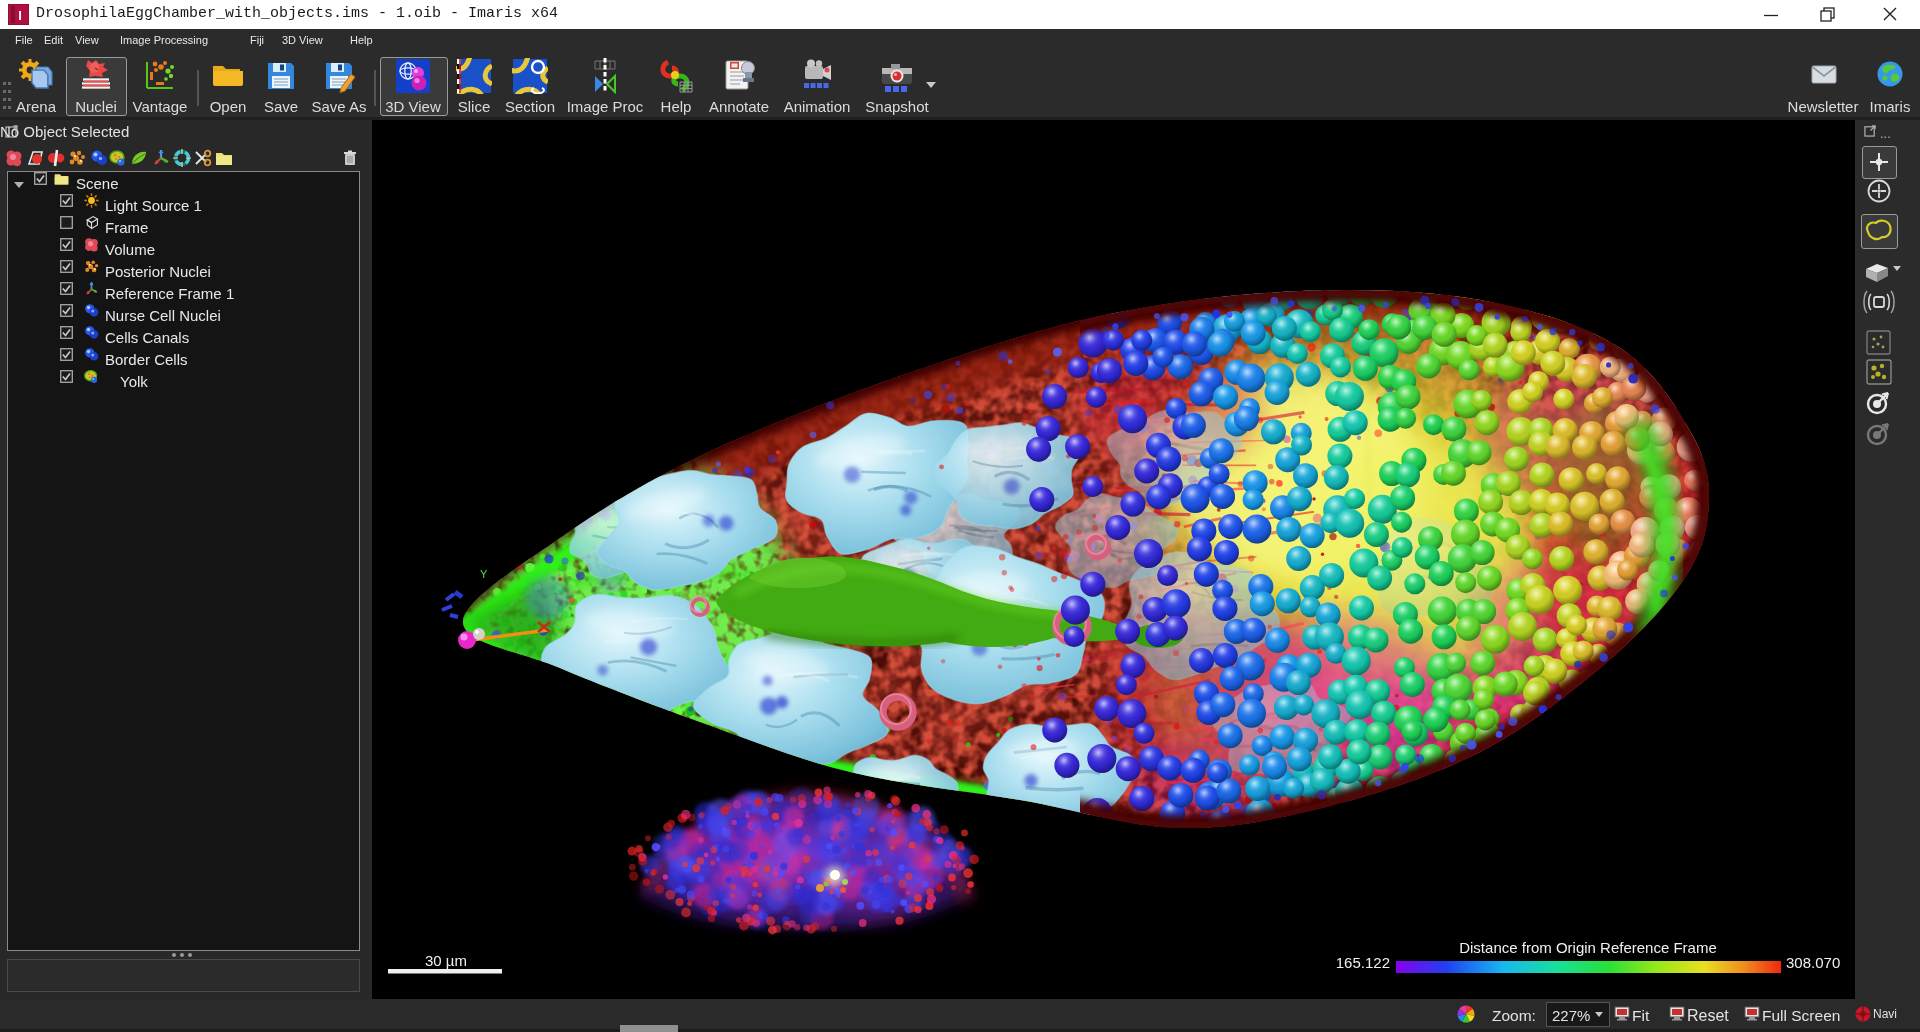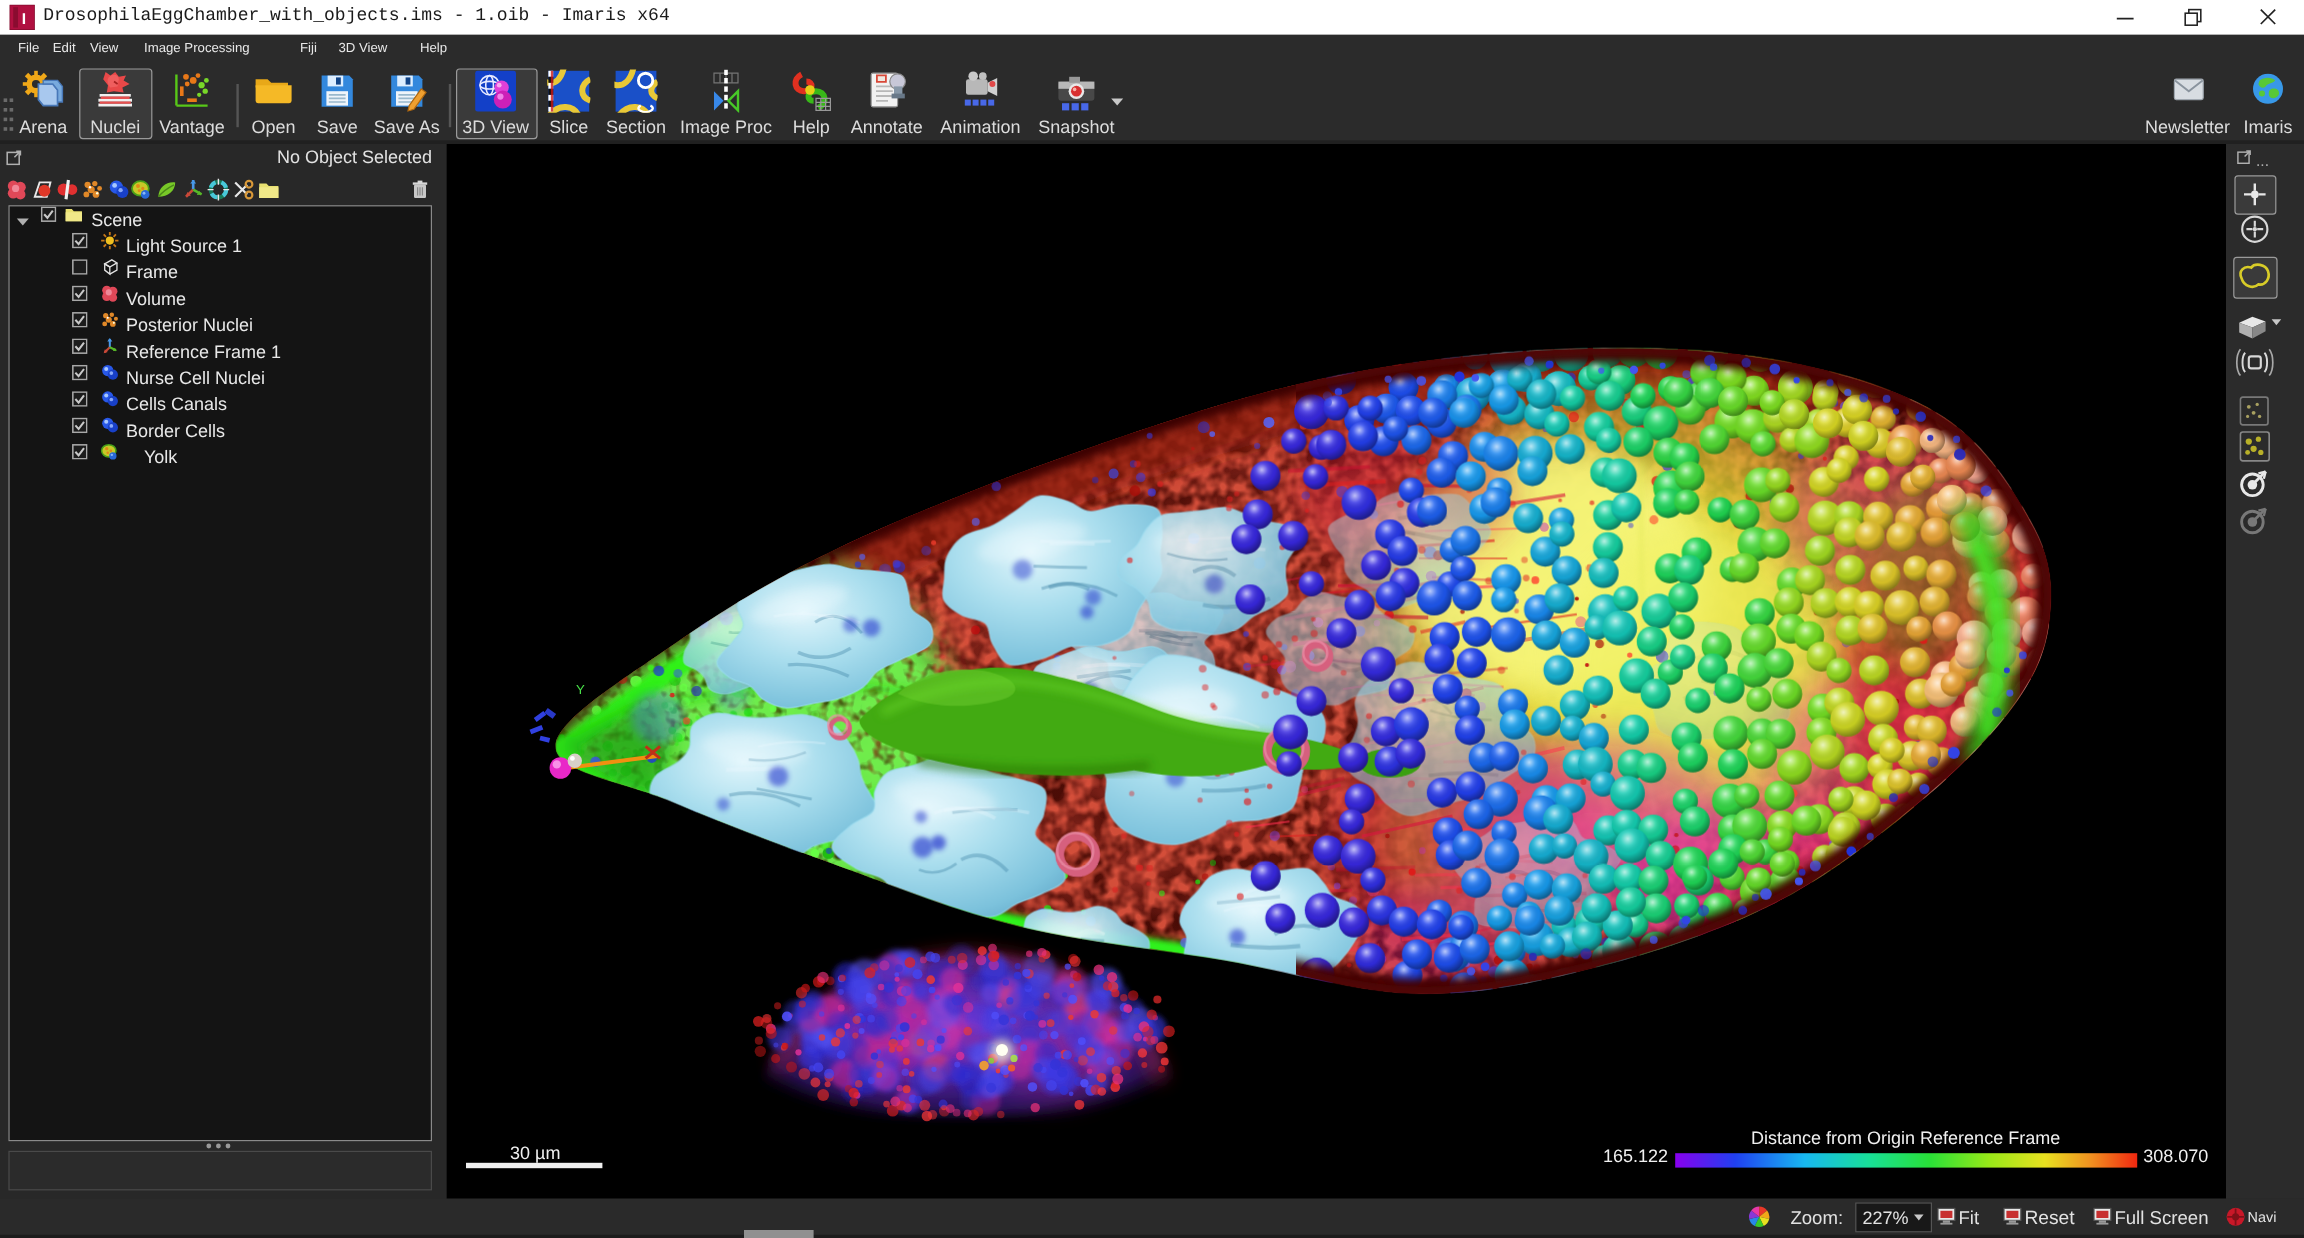--- a/index.html
+++ b/index.html
@@ -253,21 +253,21 @@
     <circle cx="13" cy="13" r="12.5" fill="#3898e8"></circle>
     <path d="M6 6 C10 3 16 3 19 6 C16 9 13 8 11 11 C9 13 6 12 5 9 Z" fill="#58c838"></path>
     <path d="M16 13 C20 12 23 14 22 18 C20 21 16 22 14 19 C13 16 14 14 16 13Z" fill="#58c838"></path>
     <circle cx="8" cy="17" r="2.5" fill="#58c838"></circle>
   </svg>
 <div class="tlbl" style="left:1850px;top:98px;width:80px">Imaris</div>
 <svg class="abs" style="left:5px;top:124px" width="14" height="14" viewBox="0 0 14 14">
     <rect x="1" y="3" width="10" height="10" fill="none" stroke="#b0b0b0" stroke-width="1.3"></rect>
     <path d="M7 7 L12 2 M8.5 2 H12 V5.5" stroke="#b0b0b0" stroke-width="1.3" fill="none"></path>
   </svg>
-<div class="lbl" style="left:0;top:123px;width:360px;text-align:right">No Object Selected</div>
+<div class="lbl" style="left:0;top:123px;width:360px;text-align:left">No Object Selected</div>
 <svg class="abs" style="left:4px;top:148px" width="20" height="20" viewBox="0 0 20 20">
     <g fill="#e04858">
       <circle cx="7" cy="7" r="4.5"></circle>
       <circle cx="13" cy="8" r="4.5"></circle>
       <circle cx="7" cy="13" r="4.5"></circle>
       <circle cx="13" cy="14" r="4.2"></circle>
     </g>
     <circle cx="9" cy="9" r="3" fill="#f08898"></circle>
   </svg>
 <svg class="abs" style="left:25px;top:148px" width="20" height="20" viewBox="0 0 20 20">

